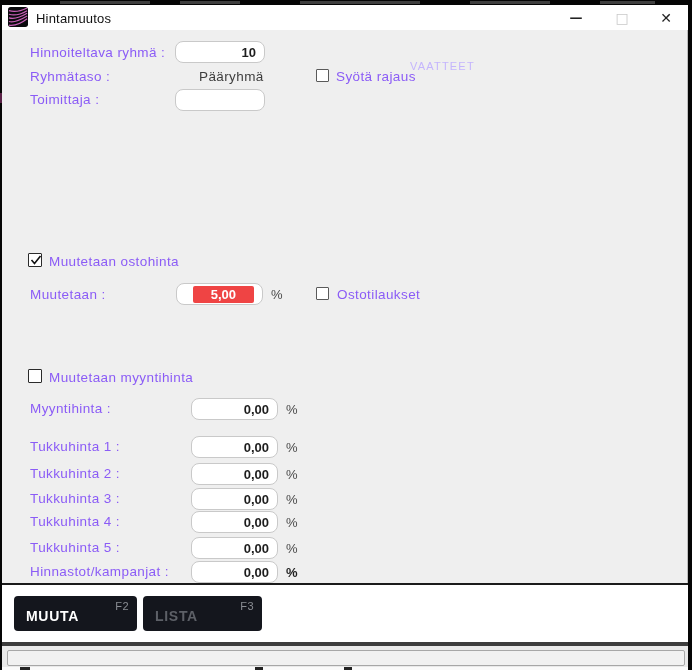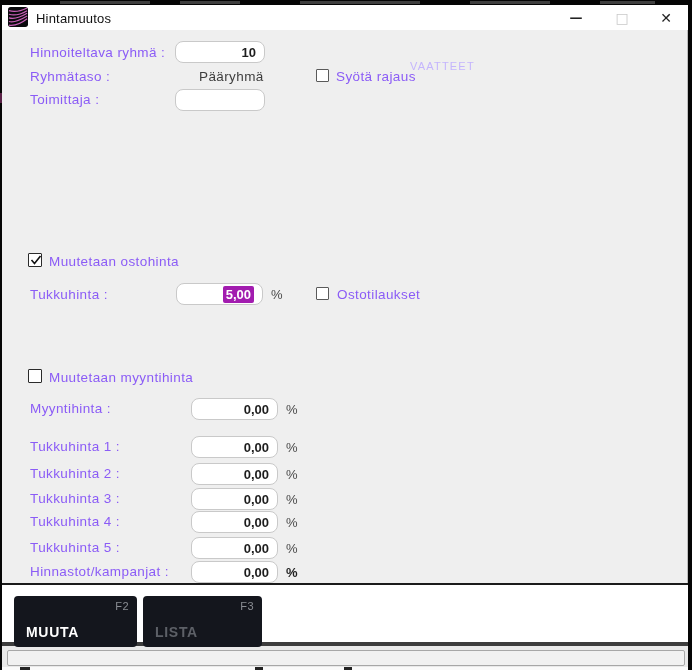--- a/index.html
+++ b/index.html
@@ -27,29 +27,29 @@
   .winbtn.max { left:604px; color:#c9c9c9; font-size:14px; }
   .winbtn.close { left:648px; font-size:14px; }
 
   
   .label { position:absolute; font-size:13.5px; color:#8b5cf6; letter-spacing:0.4px; white-space:nowrap; line-height:16px; }
   .staticval { position:absolute; font-size:13.5px; color:#3e3e3e; letter-spacing:0.4px;margin-left:24px; }
   .groupname { position:absolute; left:410px; top:60px; font-size:11px; color:#c4b5fd; letter-spacing:1.2px; }
   .input { position:absolute; height:22px; background:#ffffff; border:1px solid #c9c9c9; border-radius:8px;
            display:flex; align-items:center; justify-content:flex-end; padding:0 8px;
            font-size:13px; font-weight:700; color:#1d1d1d; }
-  .input .sel { background:#a21caf; color:#ffffff; padding:1px 3px; border-radius:2px; }
+  .input .sel { background:#ef4444; color:#ffffff; padding:1px 18px; border-radius:2px; }
   .pct { position:absolute; font-size:13px; color:#4a4a4a; }
   .pct.bold { font-weight:700; color:#1f1f1f; }
   .cbx { position:absolute; width:13px; height:13px; background:#fff; border:1px solid #5a5a5a; border-radius:1px; }
   .cbx.big { width:14px; height:14px; border:1.5px solid #2b2b2b; }
   .cbx svg { position:absolute; left:-1px; top:-2px; }
 
   
-  .fbtn { position:absolute; top:596px; height:51px; background:#14161d; border-radius:4px; border:0; cursor:pointer; }
+  .fbtn { position:absolute; top:596px; height:35px; background:#14161d; border-radius:4px; border:0; cursor:pointer; }
   .fbtn .fkey { position:absolute; top:4px; right:8px; font-size:11px; color:#8a8d93; letter-spacing:0.5px; }
   .fbtn .blabel { position:absolute; left:12px; bottom:7px; font-size:14px; font-weight:700; color:#ffffff; letter-spacing:0.7px; }
   .fbtn.disabled .blabel { color:#5d6067;margin-top:44px; }
 </style>
 </head>
 <body>
 
 <div class="screen">
 
   <div class="remnant" style="left:60px;top:1px;width:90px;height:3px"></div>
@@ -101,21 +101,21 @@
     <span></span>
   </div>
 
   <div class="cbx big" style="left:28px;top:253px">
     <svg width="16" height="16" viewBox="0 0 16 16">
       <polyline points="3.5,8 6.5,11.5 12.5,4" fill="none" stroke="#111" stroke-width="1.6"></polyline>
     </svg>
   </div>
   <div class="label" style="left:49px;top:254px">Muutetaan ostohinta</div>
 
-  <div class="label" style="left:30px;top:287px">Tukkuhinta :</div>
+  <div class="label" style="left:30px;top:287px">Muutetaan :</div>
   <div class="input" style="left:176px;top:283px;width:87px">
     <span class="sel">5,00</span>
   </div>
   <div class="pct" style="left:271px;top:287px">%</div>
   <div class="cbx" style="left:316px;top:287px"></div>
   <div class="label" style="left:337px;top:287px">Ostotilaukset</div>
 
   <div class="cbx big" style="left:28px;top:369px"></div>
   <div class="label" style="left:49px;top:370px">Muutetaan myyntihinta</div>
 

